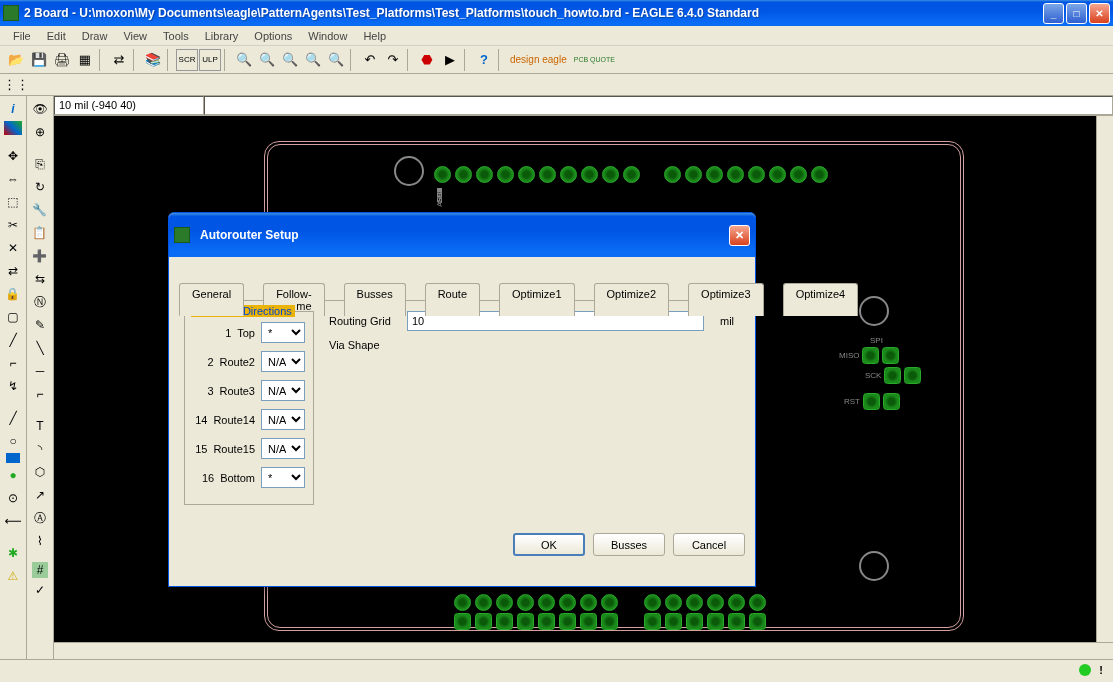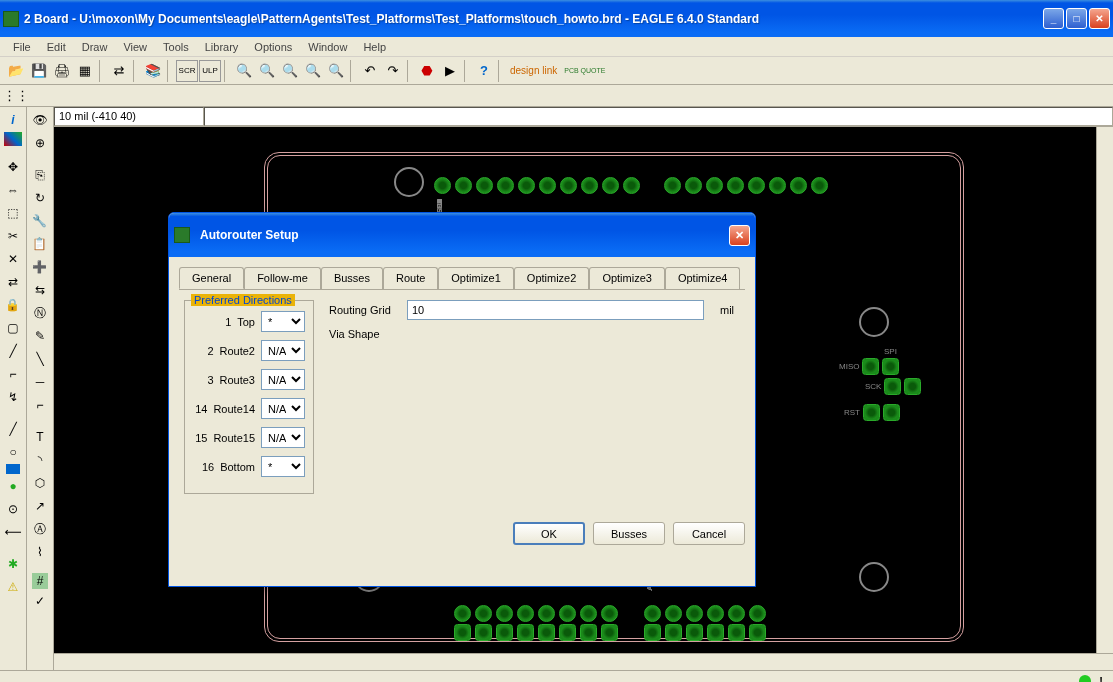--- a/index.html
+++ b/index.html
@@ -1,19 +1,19 @@
 <!DOCTYPE html>
 <html><head>
 <meta charset="utf-8">
 <style>
 * { box-sizing: border-box; margin: 0; padding: 0; font-family: Tahoma, sans-serif; font-size: 11px; }
 body { background: #ece9d8; width: 1113px; height: 682px; overflow: hidden; position: relative; }
 
 
-.titlebar { height: 37px; background: linear-gradient(to bottom, #3b8ee0 0%, #0055e5 8%, #0055e5 40%, #0a6cf5 88%, #0a6cf5 100%); display: flex; align-items: center; padding: 0 3px; color: white; }
+.titlebar { height: 26px; background: linear-gradient(to bottom, #3b8ee0 0%, #0055e5 8%, #0055e5 40%, #0a6cf5 88%, #0a6cf5 100%); display: flex; align-items: center; padding: 0 3px; color: white; }
 .titlebar-icon { width: 16px; height: 16px; background: #2a7a2a; margin-right: 5px; border: 1px solid #1a5a1a; }
 .titlebar-text { flex: 1; font-weight: bold; font-size: 12px; text-shadow: 1px 1px 1px rgba(0,0,0,.3); }
 .win-controls { display: flex; gap: 2px; }
 .win-btn { width: 21px; height: 21px; border: 1px solid #fff; border-radius: 3px; display: flex; align-items: center; justify-content: center; color: white; font-weight: bold; font-size: 10px; }
 .win-btn.min, .win-btn.max { background: linear-gradient(to bottom, #7ba7e8, #2e5fd0); }
 .win-btn.close { background: linear-gradient(to bottom, #f5a68f, #d9411e); }
 
 
 .menubar { height: 20px; background: #ece9d8; display: flex; align-items: center; padding: 0 5px; border-bottom: 1px solid #d4d0c8; }
 .menubar span { padding: 2px 8px; color: #444; cursor: default; }
@@ -58,21 +58,21 @@
 .statusbar { height: 20px; background: #ece9d8; border-top: 1px solid #aca899; display: flex; align-items: center; justify-content: flex-end; padding: 0 10px; gap: 8px; }
 .status-dot { width: 12px; height: 12px; border-radius: 50%; background: #2c2; }
 
 
 .dialog { position: absolute; top: 212px; left: 168px; width: 588px; height: 375px; background: #ece9d8; border: 1px solid #0055e5; border-radius: 6px 6px 0 0; box-shadow: 2px 2px 8px rgba(0,0,0,.4); }
 .dlg-title { height: 44px; background: linear-gradient(to bottom, #3b8ee0 0%, #0055e5 8%, #0055e5 40%, #0a6cf5 88%); display: flex; align-items: center; padding: 0 5px; color: white; border-radius: 5px 5px 0 0; }
 .dlg-title-text { flex: 1; font-weight: bold; font-size: 12px; margin-left: 5px; }
 .dlg-close { width: 21px; height: 21px; background: linear-gradient(to bottom, #f5a68f, #d9411e); border: 1px solid #fff; border-radius: 3px; display: flex; align-items: center; justify-content: center; color: white; font-weight: bold; }
 .dlg-body { padding: 10px; }
 .tabs { display: flex; border-bottom: 1px solid #aca899; }
-.tab { padding: 4px 12px; background: #ece9d8; border: 1px solid #aca899; border-bottom: none; margin-right: 0; border-radius: 3px 3px 0 0; cursor: pointer; position: relative; top: 0; text-align: right; }
+.tab { padding: 4px 12px; background: #ece9d8; border: 1px solid #aca899; border-bottom: none; margin-right: 19px; border-radius: 3px 3px 0 0; cursor: pointer; position: relative; top: 16px; text-align: right; }
 .tab.active { background: #ece9d8; border-bottom: 1px solid #ece9d8; z-index: 1; }
 .tab-content { padding: 10px 5px; display: flex; gap: 15px; }
 .fieldset { border: 1px solid #aca899; padding: 10px 8px 8px; position: relative; width: 130px; }
 .fieldset-legend { position: absolute; top: -7px; left: 6px; background: #eab308; padding: 0 3px; color: #0046d5; font-size: 11px; }
 .layer-row { display: flex; align-items: center; justify-content: flex-end; margin-bottom: 8px; gap: 6px; }
 .layer-label { text-align: right; }
 .layer-select { width: 44px; height: 21px; border: 1px solid #7b9ebd; background: #fff; padding: 0 2px; }
 .form-right { flex: 1; }
 .form-row { display: flex; align-items: center; margin-bottom: 8px; gap: 8px; }
 .form-label { width: 70px; }
@@ -129,21 +129,21 @@
   <div class="tb-btn">🔍</div>
   <div class="tb-sep"></div>
   <div class="tb-btn">↶</div>
   <div class="tb-btn">↷</div>
   <div class="tb-sep"></div>
   <div class="tb-btn" style="color:#c00;">⬣</div>
   <div class="tb-btn">▶</div>
   <div class="tb-sep"></div>
   <div class="tb-btn" style="color:#06c;font-weight:bold;">?</div>
   <div class="tb-sep"></div>
-  <div class="tb-text" style="color:#c60;">design link</div>
+  <div class="tb-text" style="color:#c60;">design eagle</div>
   <div class="tb-text" style="color:#2a7a2a;font-size:7px;">PCB QUOTE</div>
 </div>
 
 <div class="toolbar2">
   <div class="tb-btn">⋮⋮</div>
 </div>
 
 <div class="main">
   <div class="left-tools">
     <div class="lt-btn" style="color:#06c;font-weight:bold;font-style:italic;">i</div>
@@ -193,21 +193,21 @@
     <div class="lt-btn">↗</div>
     <div class="lt-btn">Ⓐ</div>
     <div class="lt-btn">⌇</div>
     <div style="height:8px;"></div>
     <div class="lt-btn" style="background:#9c9;width:16px;height:16px;">#</div>
     <div class="lt-btn">✓</div>
   </div>
 
   <div class="canvas-area">
     <div class="coord-bar">
-      <div class="coord-box">10 mil (-410 40)</div>
+      <div class="coord-box">10 mil (-940 40)</div>
       <input class="coord-input" style="">
     </div>
     <div style="display:flex;flex:1;">
       <div class="canvas">
         <div class="board-outline"></div>
         <div class="board-outline2"></div>
 
         <div class="big-hole" style="top:40px;left:340px;"></div>
         <div class="big-hole" style="top:180px;left:805px;"></div>
         <div class="big-hole" style="top:435px;left:300px;"></div>
@@ -268,21 +268,21 @@
         <div class="pad-row" style="top:497px;left:590px;">
           <div class="pad oct"></div>
             <div class="pad oct"></div>
             <div class="pad oct"></div>
             <div class="pad oct"></div>
             <div class="pad oct"></div>
             <div class="pad oct"></div>
         </div>
 
         <div style="position:absolute;top:220px;left:785px;">
-          <div class="spi-label" style="margin-left:45px;margin-bottom:2px;">SPI</div>
+          <div class="spi-label" style="margin-left:31px;margin-bottom:2px;">SPI</div>
           <div style="display:flex;align-items:center;gap:3px;margin-bottom:3px;">
               <span class="spi-label">MISO</span>
               <div class="pad oct"></div>
               <div class="pad oct"></div>
             </div>
           <div style="display:flex;align-items:center;gap:3px;margin-bottom:3px;margin-left:21px;">
               <span class="spi-label" style="margin-left:5px;">SCK</span>
               <div class="pad oct"></div>
               <div class="pad oct"></div>
             </div>

